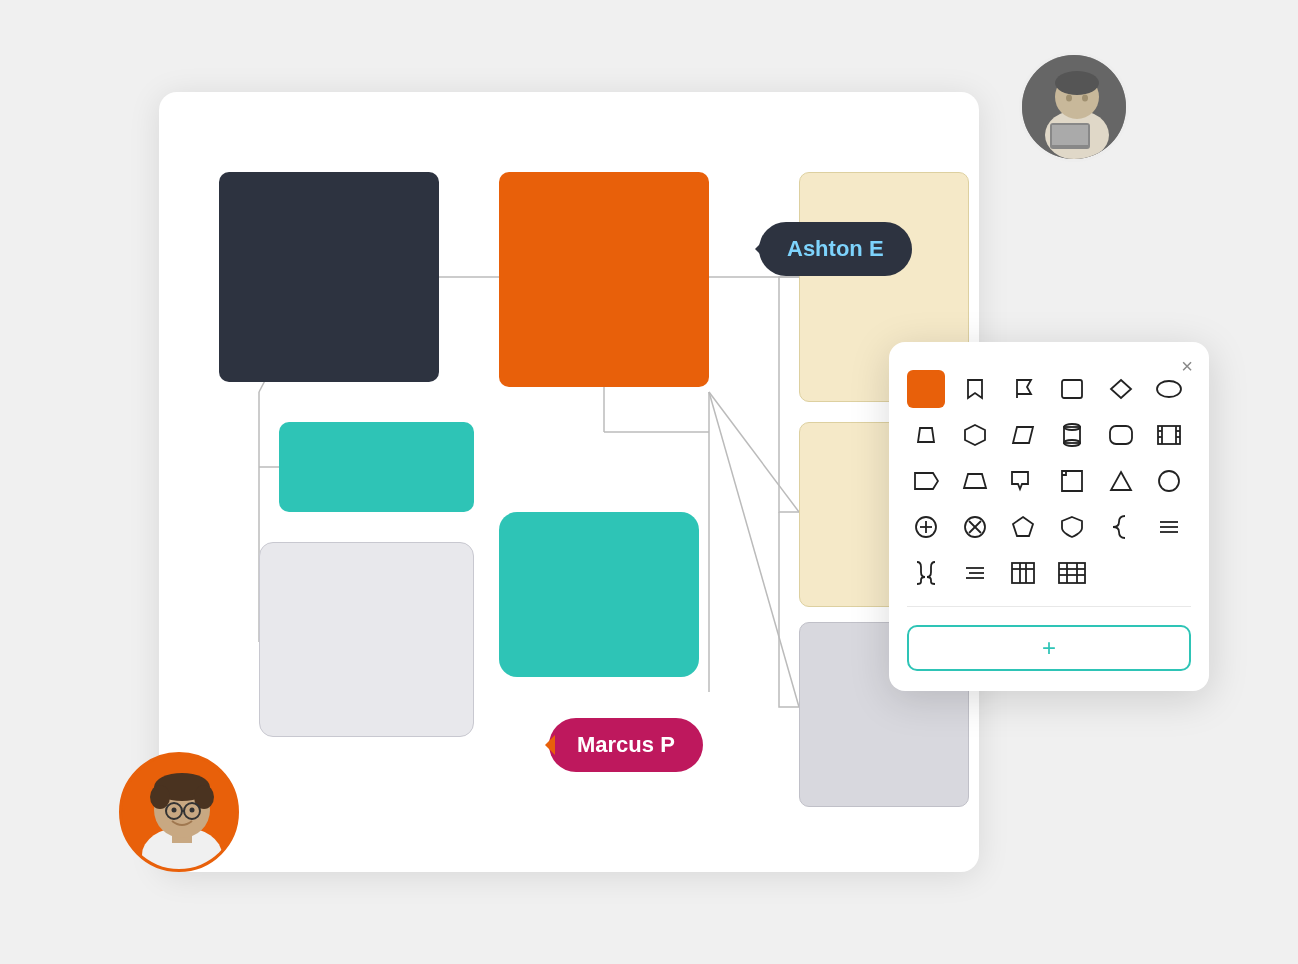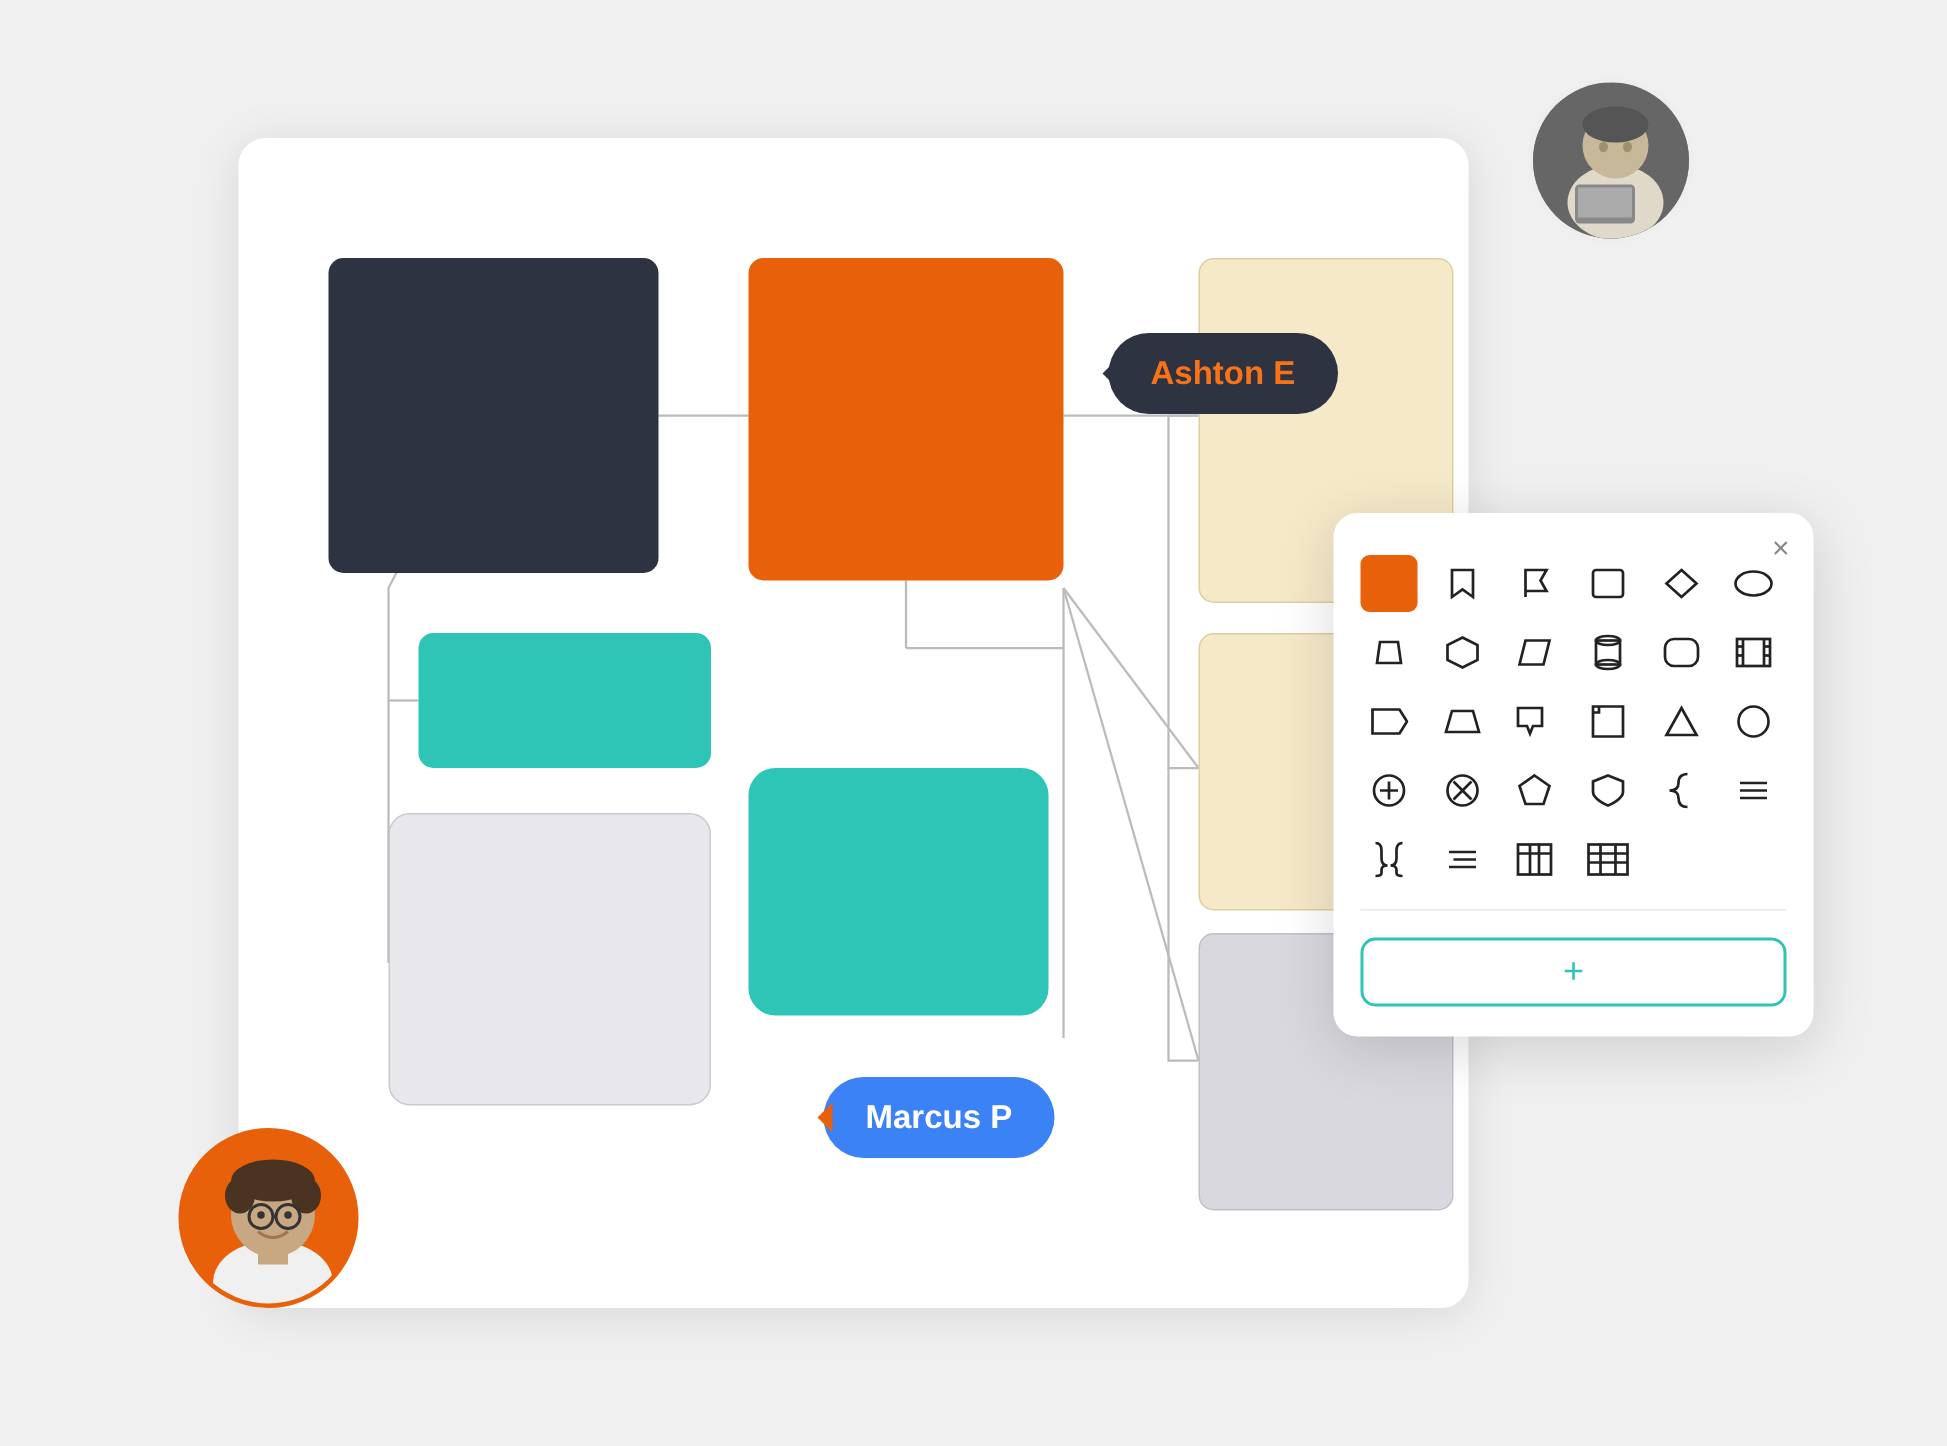--- a/index.html
+++ b/index.html
@@ -126,23 +126,23 @@
       left: 0;
       width: 100%;
       height: 100%;
       pointer-events: none;
     }
 
     
     .ashton-bubble {
       position: absolute;
       top: 130px;
-      left: 580px;
+      left: 600px;
       background: #2d3340;
-      color: #f97316;
+      color: #7dd3fc;
       font-size: 22px;
       font-weight: 700;
       padding: 14px 28px;
       border-radius: 50px;
       white-space: nowrap;
       display: flex;
       align-items: center;
     }
     .ashton-bubble::before {
       content: '';
@@ -152,21 +152,21 @@
       transform: translateY(-50%);
       border: 10px solid transparent;
       border-right-color: #2d3340;
     }
 
     
     .marcus-bubble {
       position: absolute;
       bottom: 100px;
       left: 390px;
-      background: #3b82f6;
+      background: #be185d;
       color: #ffffff;
       font-size: 22px;
       font-weight: 700;
       padding: 14px 28px;
       border-radius: 50px;
       white-space: nowrap;
       display: flex;
       align-items: center;
     }
     .marcus-bubble::before {

